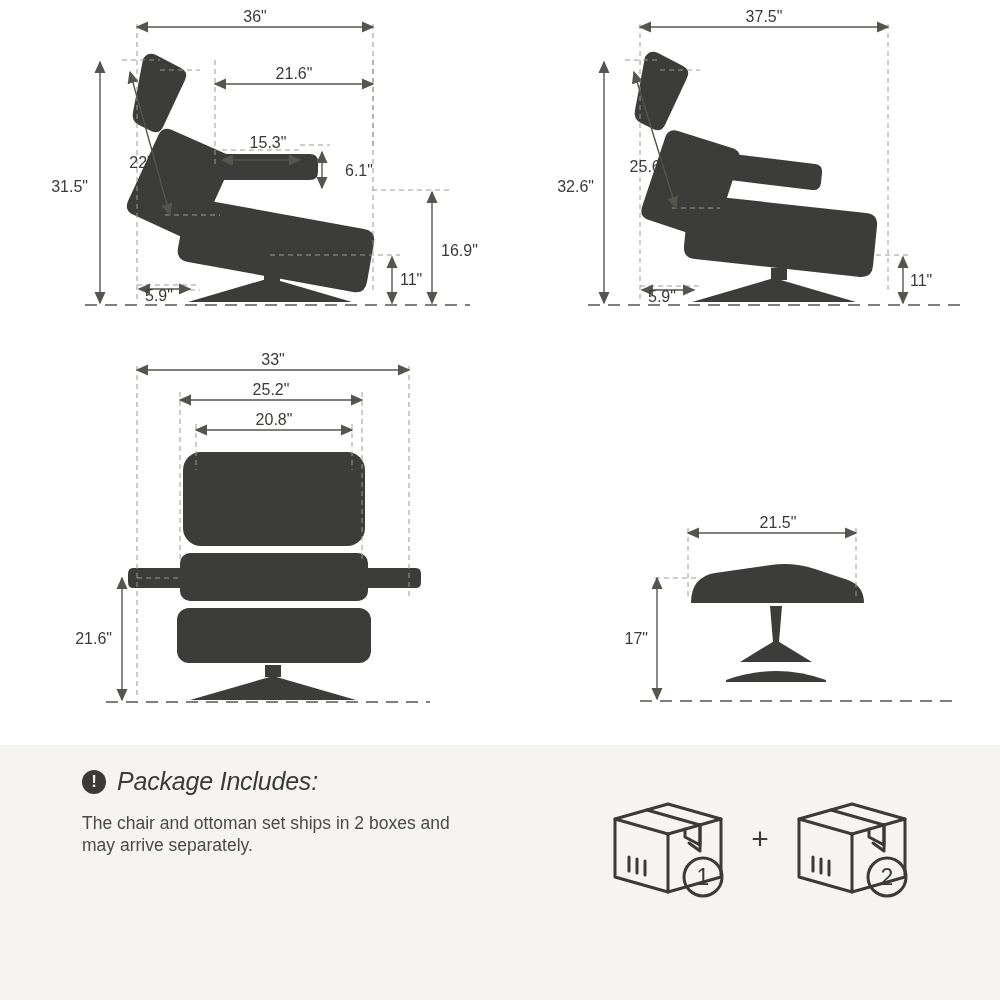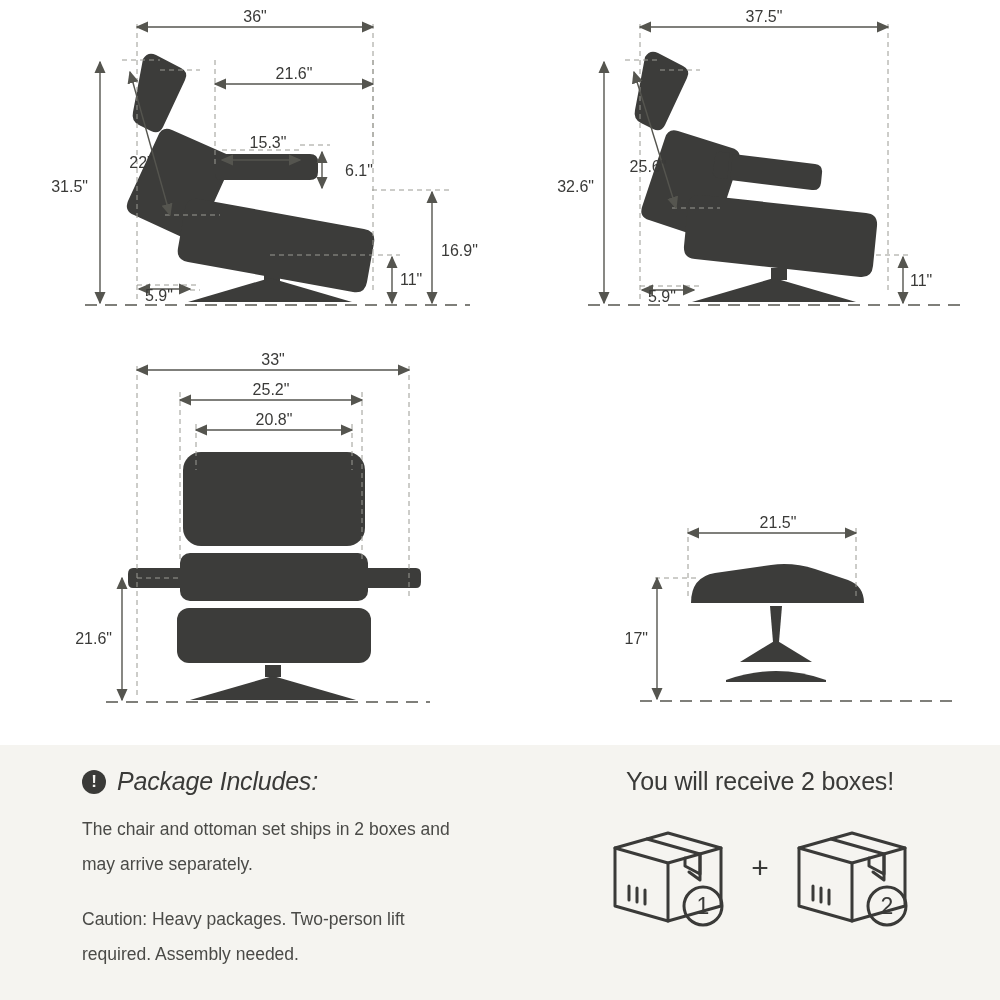--- a/index.html
+++ b/index.html
@@ -65,21 +65,21 @@
     flex: none;
   }
   .pkg-head .title {
     font-size: 25px;
     color: #3a3a38;
     letter-spacing: -0.2px;
     font-style: italic;
   }
   .pkg-text {
     font-size: 17.5px;
-    line-height: 35px;
+    line-height: 22px;
     color: #4a4a47;
     margin: 16px 0 20px 0;
     max-width: 390px;
   }
   .pkg-text:last-child { margin-bottom: 0; }
 
   .footer-right {
     position: absolute;
     left: 560px;
     top: 22px;
@@ -293,25 +293,23 @@
   </div>
 
   <div class="footer">
 
     <div class="footer-left">
       <div class="pkg-head">
         <span class="excl">!</span>
         <span class="title">Package Includes:</span>
       </div>
       <p class="pkg-text">The chair and ottoman set ships in 2 boxes and may arrive separately.</p>
-      <p class="pkg-text">Caution: Heavy packages. Two-person lift required. Assembly needed.</p>
     </div>
 
     <div class="footer-right">
-      <div class="boxes-title">You will receive 2 boxes!</div>
       <div class="boxes-row">
 
         <svg width="150" height="125" viewBox="0 0 150 125">
           <g fill="none" stroke="#3a3a38" stroke-width="3" stroke-linejoin="round" stroke-linecap="round">
             <path d="M22,40 L75,25 L128,40 L128,98 L75,113 L22,98 Z"></path>
             <path d="M22,40 L75,55 L128,40"></path>
             <path d="M75,55 L75,113"></path>
             <path d="M54,31 L107,46 L107,66 L92,58 L92,50"></path>
             <path d="M107,46 L107,72 L96,64"></path>
           </g>

